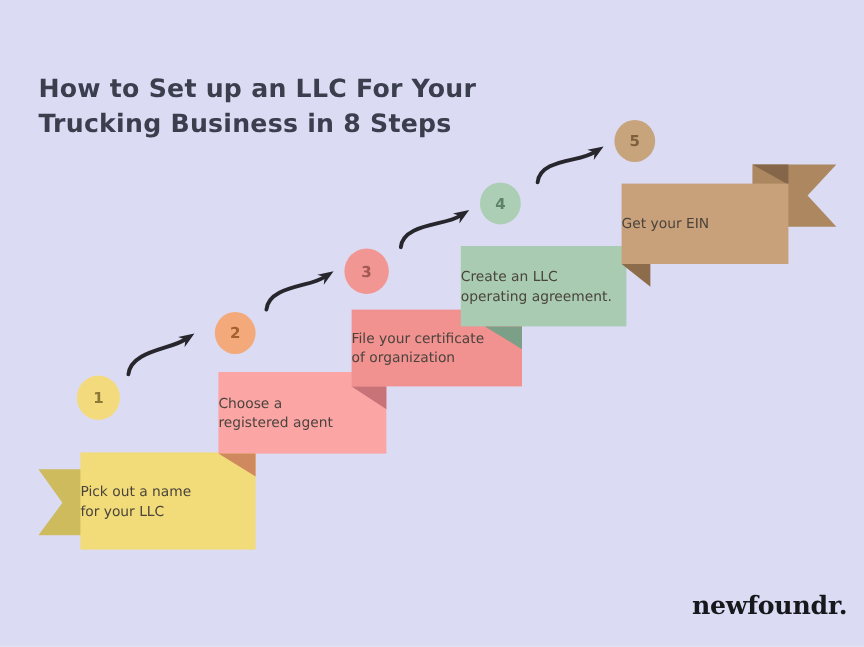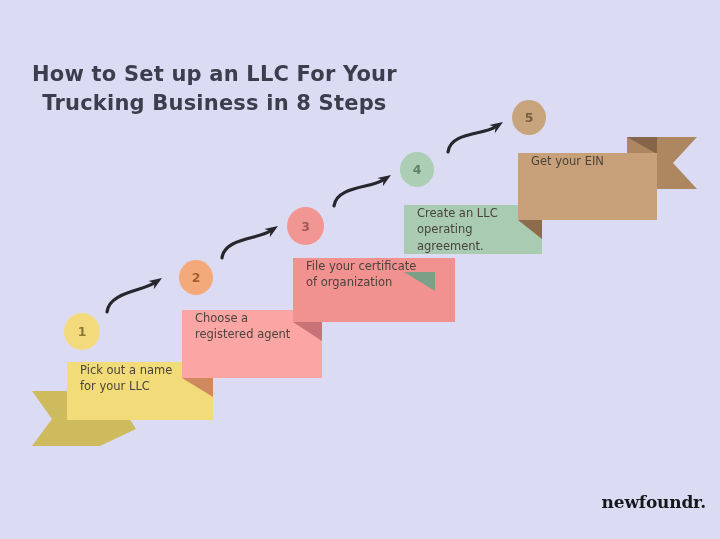--- a/index.html
+++ b/index.html
@@ -8,56 +8,55 @@
     width:720px;height:539px;
     overflow:hidden;
     font-family:"DejaVu Sans","Liberation Sans",sans-serif;
     background:#dbdcf4;
   }
   .title{
     position:absolute;left:32px;top:46px;
     font-size:21px;font-weight:800;line-height:29px;
     letter-spacing:.2px;
     color:#3a3e4d;
-    text-align:center;
   }
   .title span{display:block;}
   .layer{position:absolute;left:0;top:0;width:720px;height:539px;}
   .z1{z-index:1;} .z3{z-index:3;} .z5{z-index:5;}
   .block{
     position:absolute;z-index:2;
-    display:flex;align-items:flex-start;
+    display:flex;align-items:center;
     box-sizing:border-box;
-    padding-left:13px;padding-right:6px;
+    padding-right:6px;
   }
   .block-label{
     font-size:11.5px;font-weight:500;line-height:1.42;
     white-space:pre-line;color:#4a443d;
   }
-  .b1{left:67px;top:362px;width:146px;height:58px;}
+  .b1{left:67px;top:377px;width:146px;height:81px;}
   .b2{left:182px;top:310px;width:140px;height:68px;}
-  .b3{left:293px;top:258px;width:162px;height:64px;}
-  .b4{left:404px;top:205px;width:138px;height:49px;}
+  .b3{left:293px;top:258px;width:142px;height:64px;}
+  .b4{left:384px;top:205px;width:138px;height:67px;}
   .b5{left:518px;top:153px;width:139px;height:67px;}
   .circle{
     position:absolute;z-index:4;
     border-radius:50%;
     display:flex;align-items:center;justify-content:center;
     font-size:12.5px;font-weight:700;
   }
   .c1{left:64px;top:313px;width:36px;height:37px;}
   .c2{left:179px;top:260px;width:34px;height:35px;}
   .c3{left:287px;top:207px;width:37px;height:38px;}
   .c4{left:400px;top:152px;width:34px;height:35px;}
   .c5{left:512px;top:100px;width:34px;height:35px;}
   .arrow-path{fill:none;stroke-width:3.2px;stroke-linecap:round;}
   .logo{
     position:absolute;z-index:6;right:14px;top:492px;
     font-family:"DejaVu Serif","Liberation Serif",serif;
-    font-size:17px;font-weight:700;letter-spacing:-0.2px;
+    font-size:21px;font-weight:700;letter-spacing:-0.2px;
   }
 </style>
 </head>
 <body>
 
 <div class="canvas" style="background: rgb(219, 220, 244);">
 
   <h1 class="title" style="color: rgb(58, 62, 77);">
     <span>How to Set up an LLC For Your</span>
     <span>Trucking Business in 8 Steps</span>

